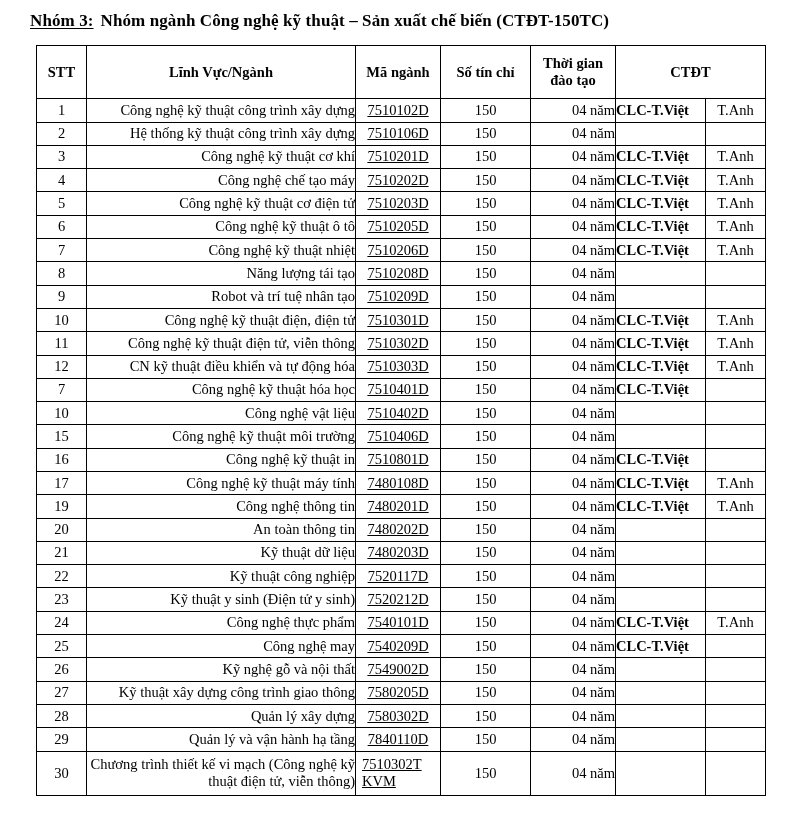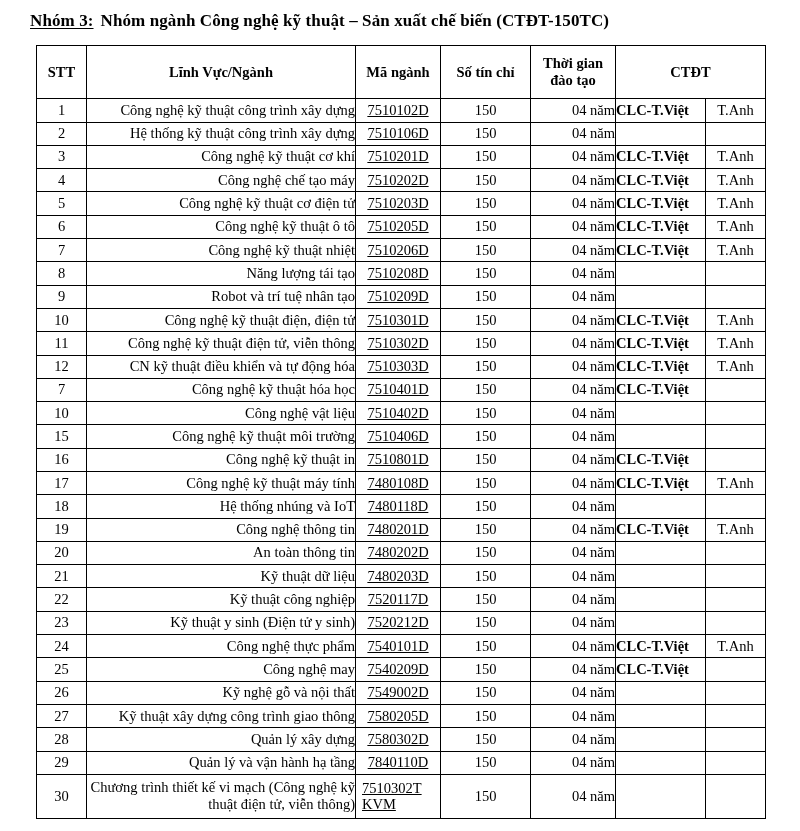--- a/index.html
+++ b/index.html
@@ -258,29 +258,20 @@
           <tr>
             <td class="c-stt">17</td>
             <td class="c-name">Công nghệ kỹ thuật máy tính</td>
             <td class="c-code">7480108D</td>
             <td class="c-cred">150</td>
             <td class="c-dur">04 năm</td>
             <td class="c-ct1">CLC-T.Việt</td>
             <td class="c-ct2">T.Anh</td>
           </tr>
           <tr>
-            <td class="c-stt">18</td>
-            <td class="c-name">Hệ thống nhúng và IoT</td>
-            <td class="c-code">7480118D</td>
-            <td class="c-cred">150</td>
-            <td class="c-dur">04 năm</td>
-            <td class="c-ct1"></td>
-            <td class="c-ct2"></td>
-          </tr>
-          <tr>
             <td class="c-stt">19</td>
             <td class="c-name">Công nghệ thông tin</td>
             <td class="c-code">7480201D</td>
             <td class="c-cred">150</td>
             <td class="c-dur">04 năm</td>
             <td class="c-ct1">CLC-T.Việt</td>
             <td class="c-ct2">T.Anh</td>
           </tr>
           <tr>
             <td class="c-stt">20</td>

